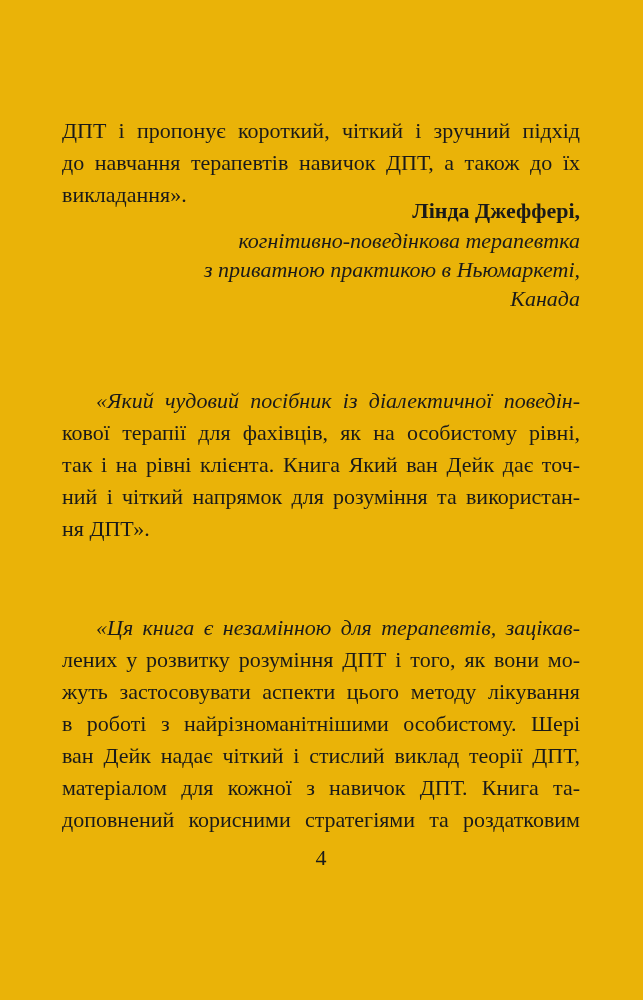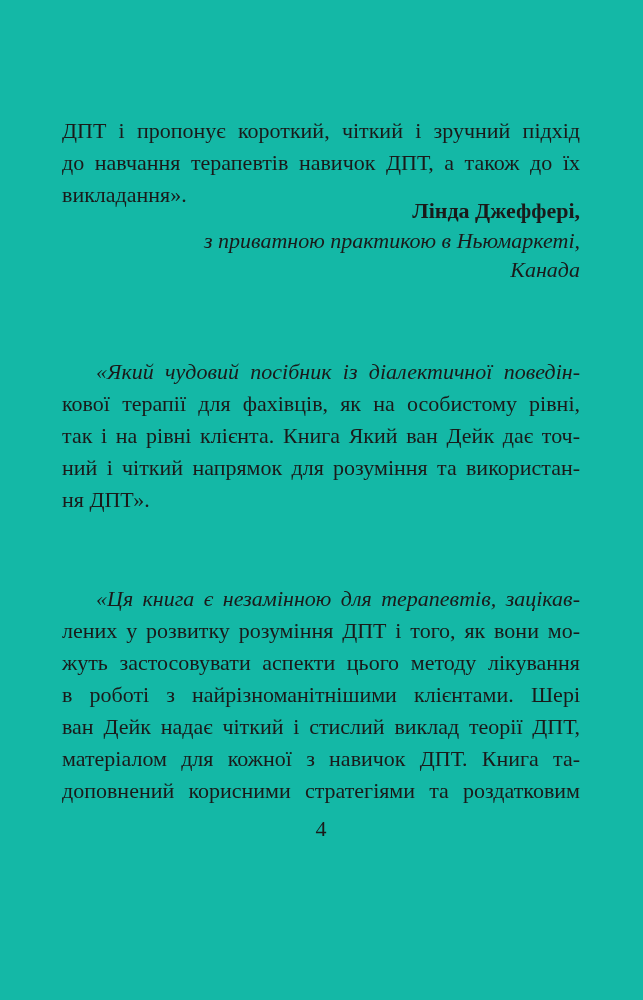--- a/index.html
+++ b/index.html
@@ -13,21 +13,21 @@
   body {
     background: #fdfdfc;
     font-family: "Liberation Serif", "DejaVu Serif", serif;
     color: #1a1a1a;
   }
 
   .page {
     position: relative;
     width: 643px;
     height: 1000px;
-    background: #14b8a6;
+    background: #eab308;
   }
 
   .text-column {
     position: absolute;
     left: 62px;
     top: 0;
     width: 518px;
   }
 
   
@@ -89,38 +89,39 @@
   <main class="text-column">
 
     <section class="quote quote-1">
       <p>ДПТ і пропонує короткий, чіткий і зручний підхід</p>
       <p>до навчання терапевтів навичок ДПТ, а також до їх</p>
       <p class="lastline">викладання».</p>
     </section>
 
     <section class="attribution">
       <p class="attr-name">Лінда Джеффері,</p>
+      <p class="attr-role">когнітивно-поведінкова терапевтка</p>
       <p class="attr-role">з приватною практикою в Ньюмаркеті,</p>
       <p class="attr-role">Канада</p>
     </section>
 
     <section class="quote quote-2">
       <p class="indent">«Який чудовий посібник із діалектичної поведін-</p>
       <p>кової терапії для фахівців, як на особистому рівні,</p>
       <p>так і на рівні клієнта. Книга Який ван Дейк дає точ-</p>
       <p>ний і чіткий напрямок для розуміння та використан-</p>
       <p class="lastline">ня ДПТ».</p>
     </section>
 
 
     <section class="quote quote-3">
       <p class="indent">«Ця книга є незамінною для терапевтів, зацікав-</p>
       <p>лених у розвитку розуміння ДПТ і того, як вони мо-</p>
       <p>жуть застосовувати аспекти цього методу лікування</p>
-      <p>в роботі з найрізноманітнішими клієнтами. Шері</p>
+      <p>в роботі з найрізноманітнішими особистому. Шері</p>
       <p>ван Дейк надає чіткий і стислий виклад теорії ДПТ,</p>
       <p>матеріалом для кожної з навичок ДПТ. Книга та-</p>
       <p>доповнений корисними стратегіями та роздатковим</p>
     </section>
 
     <footer class="page-footer">
       <span class="page-number">4</span>
     </footer>
 
   </main>

